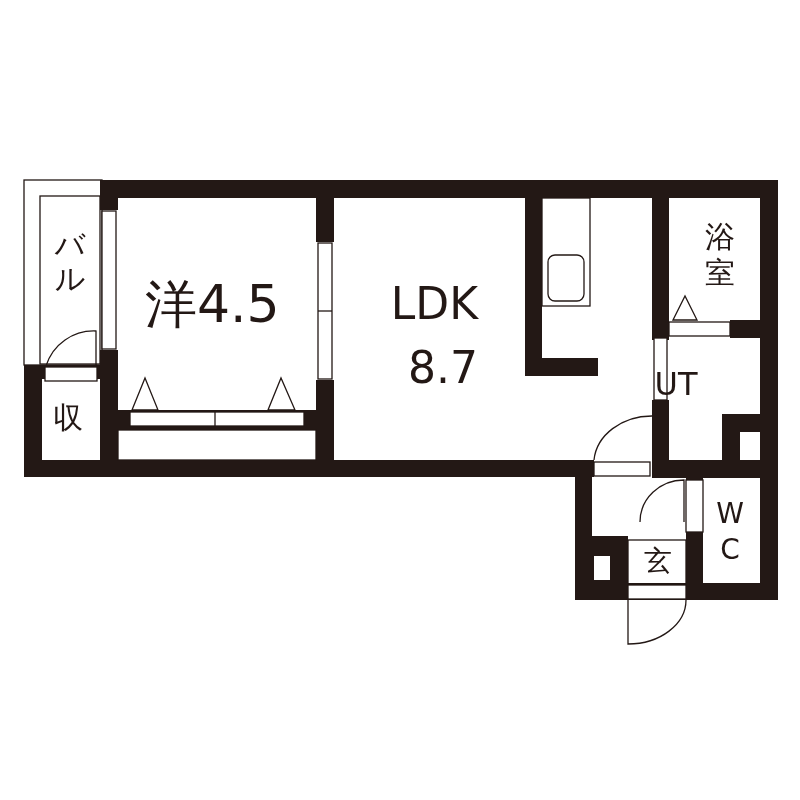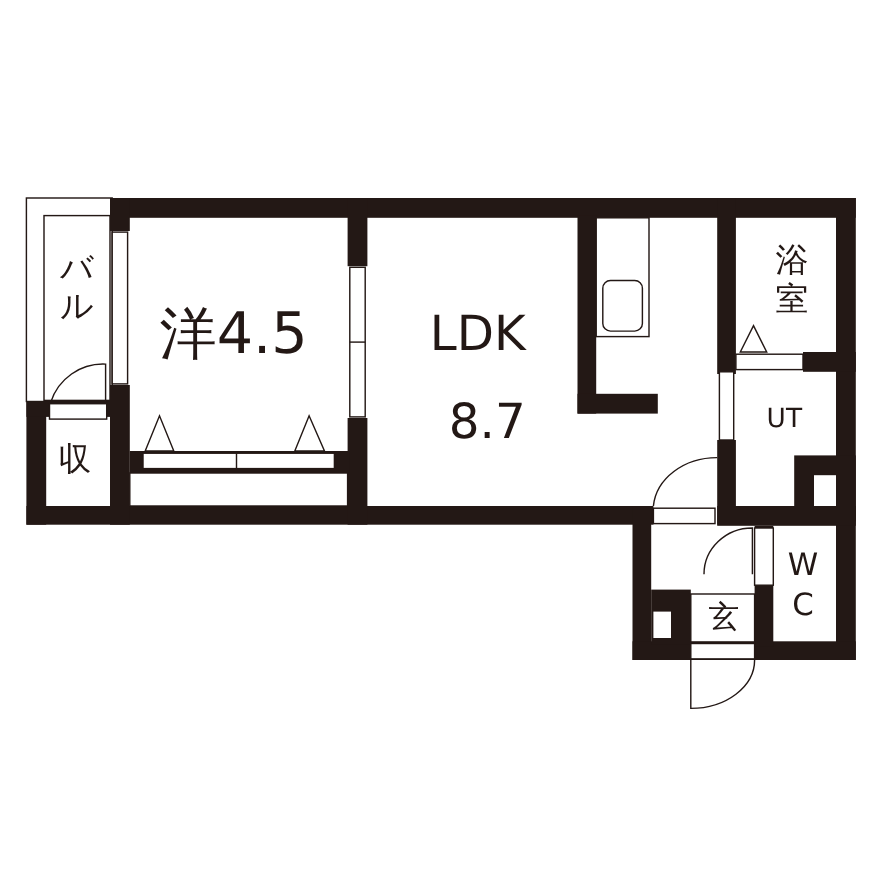--- a/index.html
+++ b/index.html
@@ -75,25 +75,25 @@
   </svg>
 
   <div class="lbl" style="left:50px;top:230px;font-size:30px;width:40px;">
     <div>バ</div>
     <div style="margin-top:4px">ル</div>
   </div>
   <div class="lbl" style="left:48px;top:403px;font-size:30px;width:40px;">収</div>
   <div class="lbl" style="left:145px;top:278px;font-size:52px;">洋4.5</div>
   <div class="lbl" style="left:368px;top:282px;font-size:44px;width:110px;text-align:right;">
     <div>LDK</div>
-    <div style="margin-top:36px">8.7</div>
+    <div style="margin-top:20px">8.7</div>
   </div>
   <div class="lbl" style="left:700px;top:222px;font-size:30px;width:40px;">
     <div>浴</div>
     <div style="margin-top:6px">室</div>
   </div>
-  <div class="lbl" style="left:683px;top:368px;font-size:24px;width:60px;">UT</div>
+  <div class="lbl" style="left:646px;top:368px;font-size:32px;width:60px;">UT</div>
   <div class="lbl" style="left:710px;top:500px;font-size:28px;width:40px;">
     <div>W</div>
     <div style="margin-top:8px">C</div>
   </div>
   <div class="lbl" style="left:638px;top:547px;font-size:28px;width:40px;">玄</div>
 </div>
 
 </body></html>

